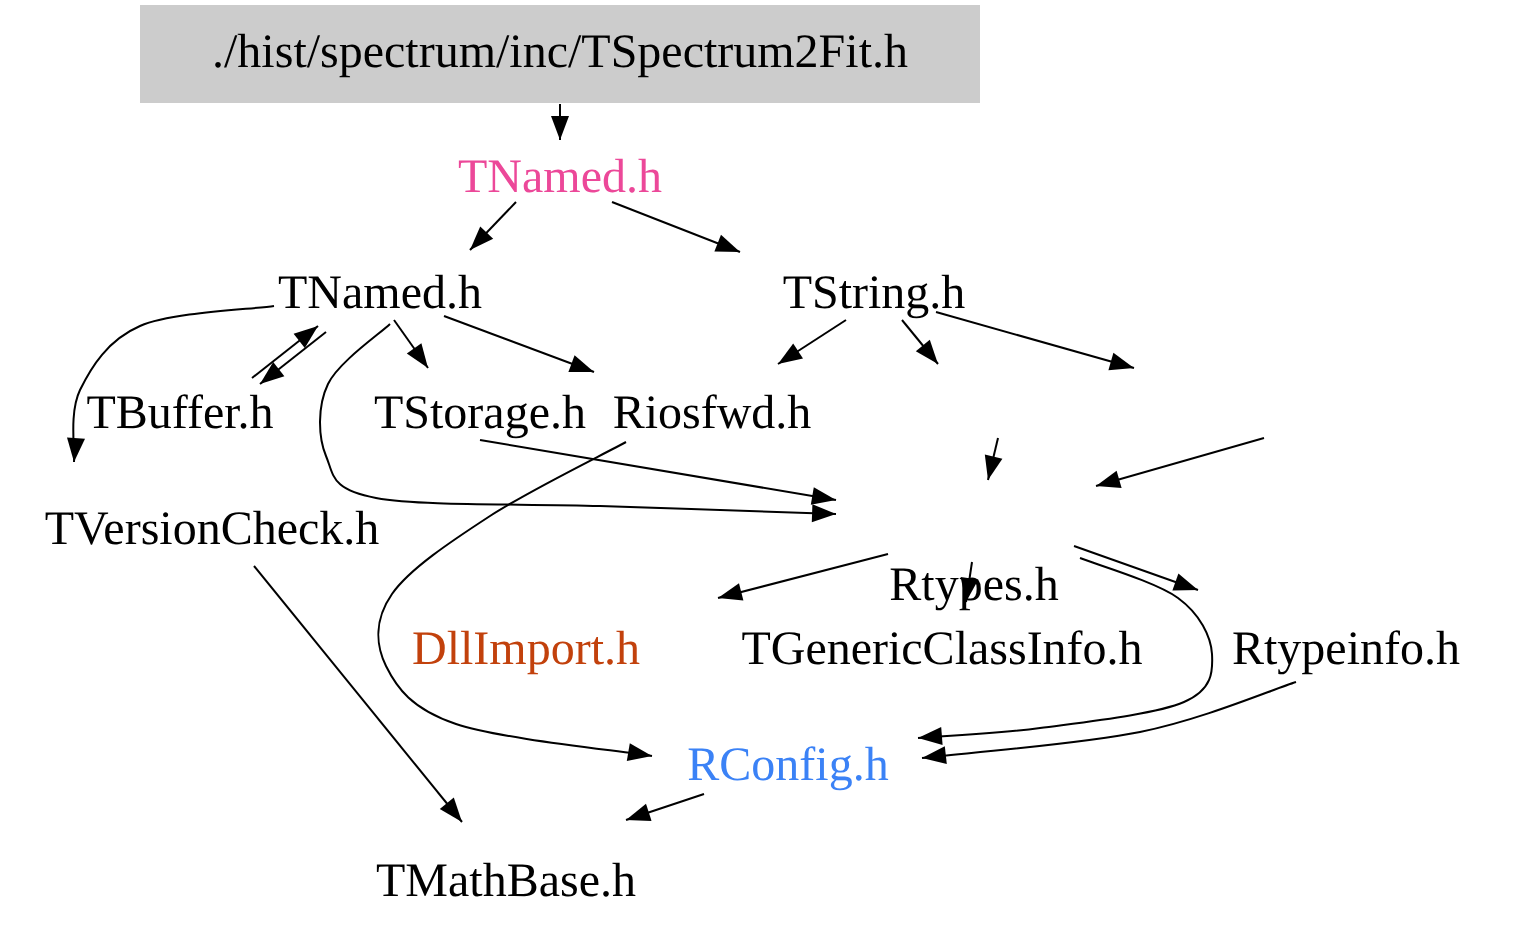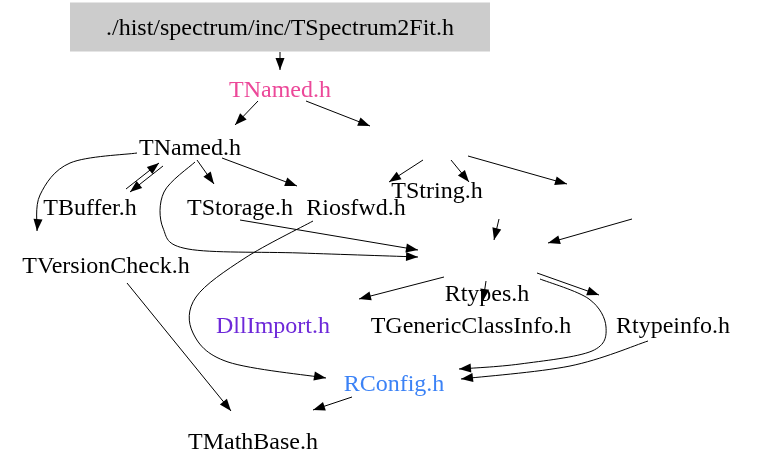--- a/index.html
+++ b/index.html
@@ -75,24 +75,24 @@
       <path d="M 648 341 C 635.0 345.2, 601.2 359.7, 570 366 C 538.8 372.3, 479.2 376.8, 461 379" fill="none" stroke="#000000" stroke-width="1"></path>
       <polygon points="461,379 472.4,373.1 473.4,382.0" fill="#000000"></polygon>
       <path d="M 127 283 L 231 411" fill="none" stroke="#000000" stroke-width="1"></path>
       <polygon points="231,411 219.9,404.5 226.9,398.8" fill="#000000"></polygon>
       <path d="M 352 397 L 313 410" fill="none" stroke="#000000" stroke-width="1"></path>
       <polygon points="313,410 323.0,401.9 325.8,410.5" fill="#000000"></polygon>
     </svg>
 <div class="node root" style="left: 280px; top: 27px; color: rgb(0, 0, 0); background: rgb(204, 204, 204); width: 392px; height: 29px; line-height: 29px;">./hist/spectrum/inc/TSpectrum2Fit.h</div>
     <div class="node" style="left: 280px; top: 89px; color: #ec4899;">TNamed.h</div>
     <div class="node" style="left: 190px; top: 147px; color: rgb(0, 0, 0);">TNamed.h</div>
-    <div class="node" style="left: 437px; top: 147px; color: rgb(0, 0, 0); margin-top: 43px;">TString.h</div>
+    <div class="node" style="left: 437px; top: 147px; color: rgb(0, 0, 0);">TString.h</div>
     <div class="node" style="left: 90px; top: 207px; color: rgb(0, 0, 0);">TBuffer.h</div>
     <div class="node" style="left: 226px; top: 207px; color: rgb(0, 0, 0); margin-left: 14px;">TStorage.h</div>
     <div class="node" style="left: 356px; top: 207px; color: rgb(0, 0, 0);">Riosfwd.h</div>
     <div class="node" style="left: 106px; top: 265px; color: rgb(0, 0, 0);">TVersionCheck.h</div>
     <div class="node" style="left: 487px; top: 265px; color: rgb(0, 0, 0); margin-top: 28px;">Rtypes.h</div>
-    <div class="node" style="left: 273px; top: 325px; color: #6d28d9;">DllImport.h</div>
+    <div class="node" style="left: 263px; top: 325px; color: #c2410c;">DllImport.h</div>
     <div class="node" style="left: 471px; top: 325px; color: rgb(0, 0, 0);">TGenericClassInfo.h</div>
     <div class="node" style="left: 673px; top: 325px; color: rgb(0, 0, 0);">Rtypeinfo.h</div>
     <div class="node" style="left: 394px; top: 383px; color: #3b82f6;">RConfig.h</div>
     <div class="node" style="left: 253px; top: 441px; color: rgb(0, 0, 0);">TMathBase.h</div>
   </div>
 
 </body></html>

